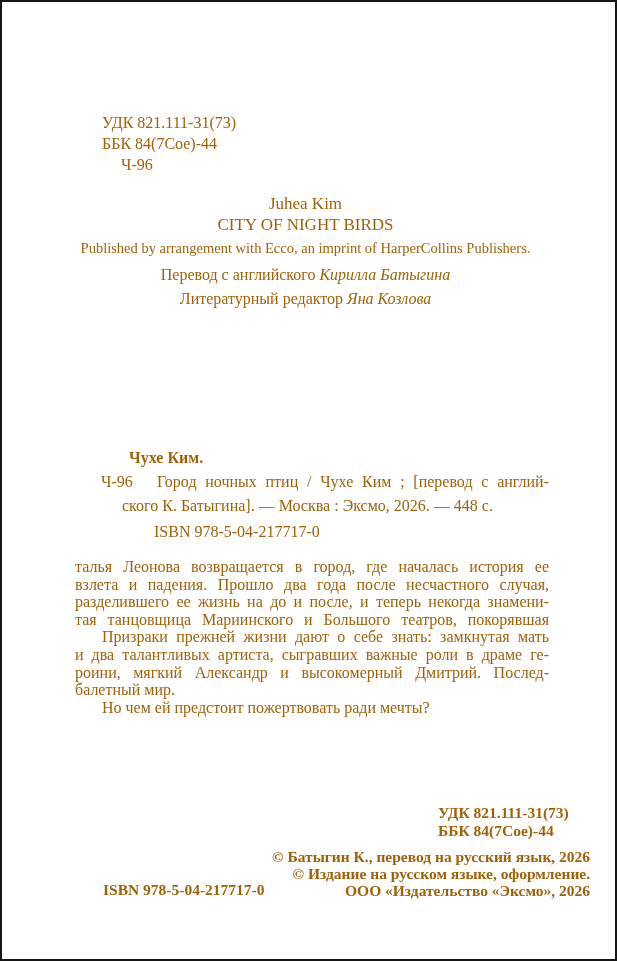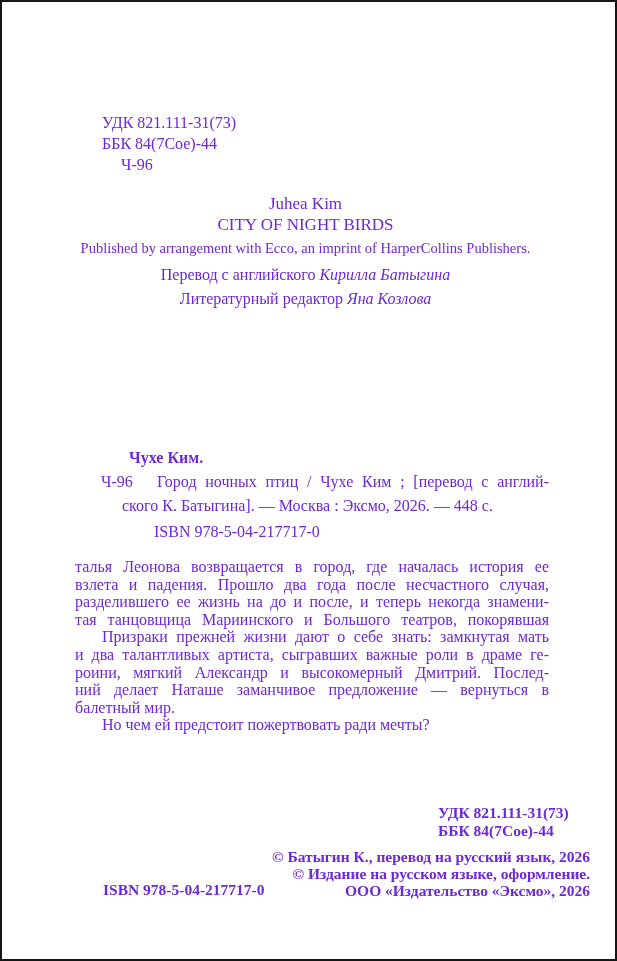--- a/index.html
+++ b/index.html
@@ -4,21 +4,21 @@
 <style>
   html, body { margin: 0; padding: 0; background: #ffffff; }
   .page {
     position: relative;
     width: 617px;
     height: 961px;
     box-sizing: border-box;
     background: #ffffff;
     border: 2px solid #161616;
     font-family: "Liberation Serif", "DejaVu Serif", serif;
-    color: #6d28d9;
+    color: #a16207;
     overflow: hidden;
   }
 
   
   .top-codes {
     position: absolute;
     left: 100px; top: 110px;
     font-size: 16px;
     line-height: 21px;
     white-space: nowrap;
@@ -127,21 +127,20 @@
     <div>
         <div class="ln">талья Леонова возвращается в город, где началась история ее</div>
         <div class="ln">взлета и падения. Прошло два года после несчастного случая,</div>
         <div class="ln">разделившего ее жизнь на до и после, и теперь некогда знамени-</div>
         <div class="ln">тая танцовщица Мариинского и Большого театров, покорявшая</div>
       </div>
     <div>
         <div class="ln first">Призраки прежней жизни дают о себе знать: замкнутая мать</div>
         <div class="ln">и два талантливых артиста, сыгравших важные роли в драме ге-</div>
         <div class="ln">роини, мягкий Александр и высокомерный Дмитрий. Послед-</div>
-        <div class="ln">ний делает Наташе заманчивое предложение — вернуться в</div>
         <div class="ln last">балетный мир.</div>
       </div>
     <div>
         <div class="ln first last">Но чем ей предстоит пожертвовать ради мечты?</div>
       </div>
   </div>
 
   <div class="bottom-codes">
     <div>УДК 821.111-31(73)</div>
     <div>ББК 84(7Сое)-44</div>

